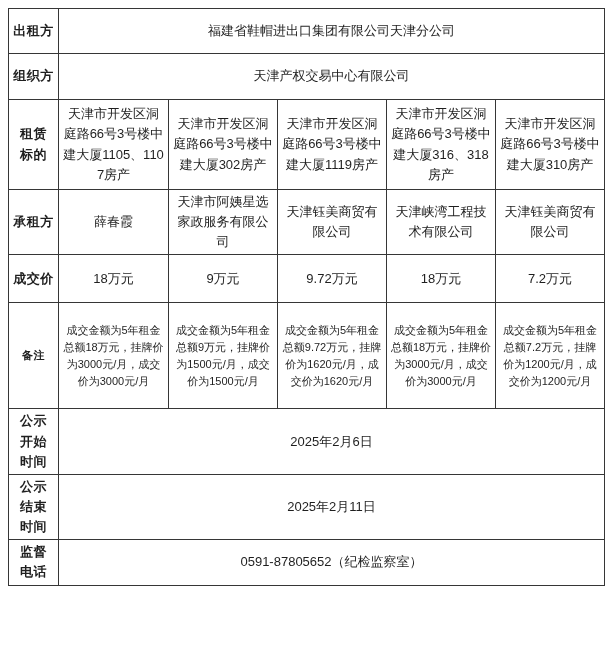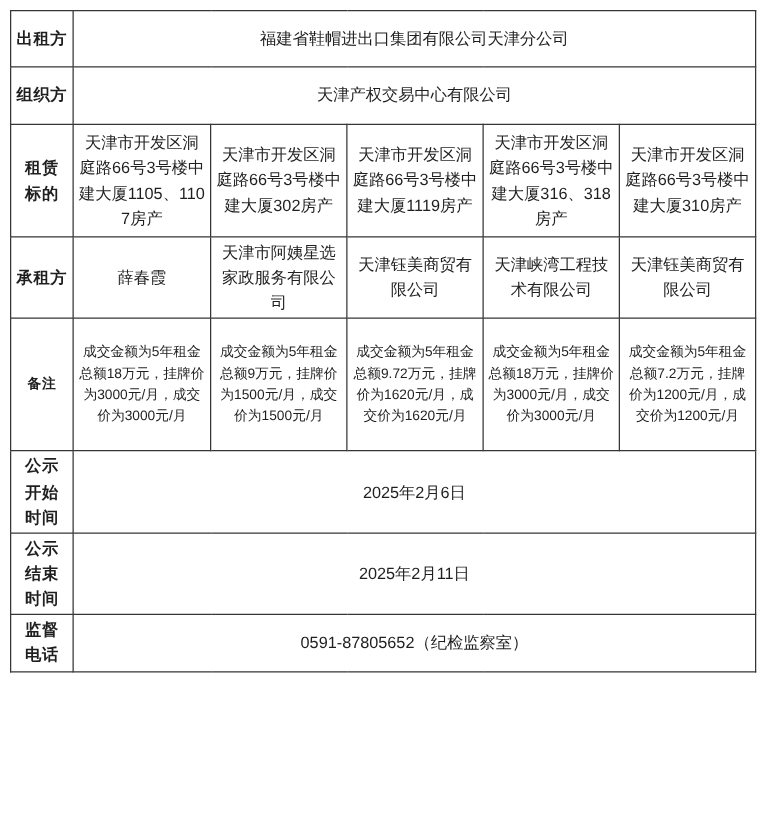--- a/index.html
+++ b/index.html
@@ -91,20 +91,28 @@
 
     <tr class="r-lessee">
       <td class="lbl">承租方</td>
       <td>薛春霞</td>
       <td>天津市阿姨星选家政服务有限公司</td>
       <td>天津钰美商贸有限公司</td>
       <td>天津峡湾工程技术有限公司</td>
       <td>天津钰美商贸有限公司</td>
     </tr>
 
+    <tr class="r-deal">
+      <td class="lbl">成交价</td>
+      <td>18万元</td>
+      <td>9万元</td>
+      <td>9.72万元</td>
+      <td>18万元</td>
+      <td>7.2万元</td>
+    </tr>
 
     <tr class="r-remark">
       <td class="lbl">备注</td>
       <td>成交金额为5年租金总额18万元，挂牌价为3000元/月，成交价为3000元/月</td>
       <td>成交金额为5年租金总额9万元，挂牌价为1500元/月，成交价为1500元/月</td>
       <td>成交金额为5年租金总额9.72万元，挂牌价为1620元/月，成交价为1620元/月</td>
       <td>成交金额为5年租金总额18万元，挂牌价为3000元/月，成交价为3000元/月</td>
       <td>成交金额为5年租金总额7.2万元，挂牌价为1200元/月，成交价为1200元/月</td>
     </tr>
 

